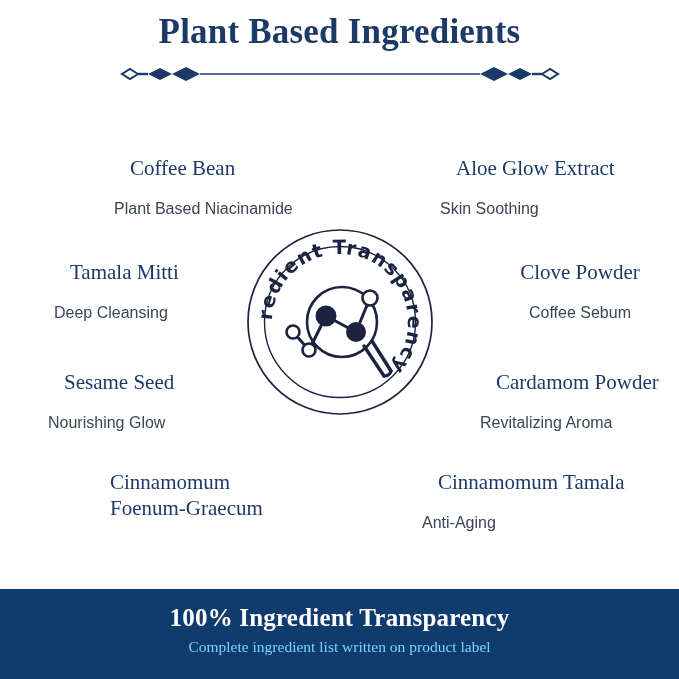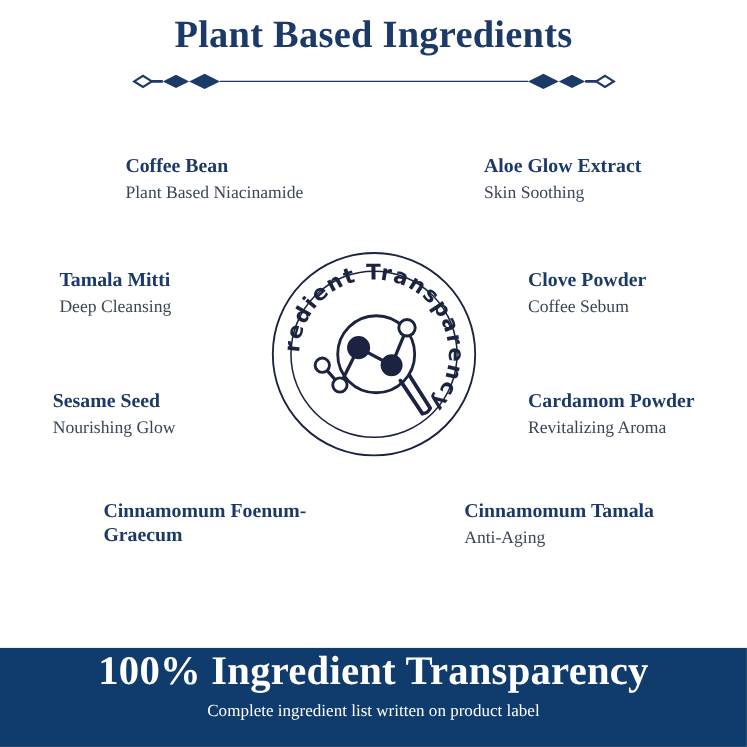--- a/index.html
+++ b/index.html
@@ -47,49 +47,49 @@
     position: absolute;
     width: 270px;
   }
   .col-left  { left: 16px;  top: 140px; text-align: left; }
   .col-right { left: 398px; top: 140px; text-align: left; }
 
   .item { margin-bottom: 6px; }
 
   .item-name {
     font-family: "Liberation Serif", "DejaVu Serif", serif;
-    font-weight: bold;
-    font-size: 18px;
+    font-weight: normal;
+    font-size: 21px;
     color: #1c3a68;
     line-height: 1.22;
-    margin: 0;
+    margin: 16px;
   }
   .item-desc {
-    font-family: Liberation Serif, serif;
+    font-family: Liberation Sans, sans-serif;
     font-weight: normal;
     font-size: 16px;
     color: #3a4656;
     line-height: 1.32;
     margin: 3px 0 0 0;
   }
 
   
   .row-1 { position: absolute; top: 0px;   }
   .row-2 { position: absolute; top: 104px; }
   .row-3 { position: absolute; top: 214px; }
   .row-4 { position: absolute; top: 314px; }
 
   
   .l1 { left: 98px;  width: 180px; }
   .l2 { left: 38px;  width: 200px; }
   .l3 { left: 32px;  width: 200px; }
   .l4 { left: 78px;  width: 190px; }
 
   .r1 { left: 42px;  width: 215px; }
-  .r2 { left: 82px;  width: 200px; }
+  .r2 { left: 82px;  width: 200px; text-align: center; }
   .r3 { left: 82px;  width: 215px; }
   .r4 { left: 24px;  width: 240px; }
 
   
   .badge {
     position: absolute;
     left: 246px;
     top: 228px;
     width: 188px;
     height: 188px;
@@ -102,33 +102,34 @@
     left: 0;
     bottom: 0;
     width: 679px;
     height: 90px;
     background: #0f3c6d;
     text-align: center;
     box-sizing: border-box;
   }
   .footer-title {
     margin: 0;
+    padding-top: 14px;
     font-family: "Liberation Serif", "DejaVu Serif", serif;
     font-weight: bold;
-    font-size: 37px;
+    font-size: 25px;
     color: #ffffff;
     line-height: 1.2;
     letter-spacing: 0.2px;
   }
   .footer-sub {
     margin: 4px 0 0 0;
     font-family: "Liberation Serif", "DejaVu Serif", serif;
     font-weight: normal;
     font-size: 15.5px;
-    color: #ffffff;
+    color: #7dd3fc;
     line-height: 1.25;
   }
 </style>
 </head>
 <body>
 
 <div id="page">
 
   <div class="header">
     <h1 class="page-title">Plant Based Ingredients</h1>

